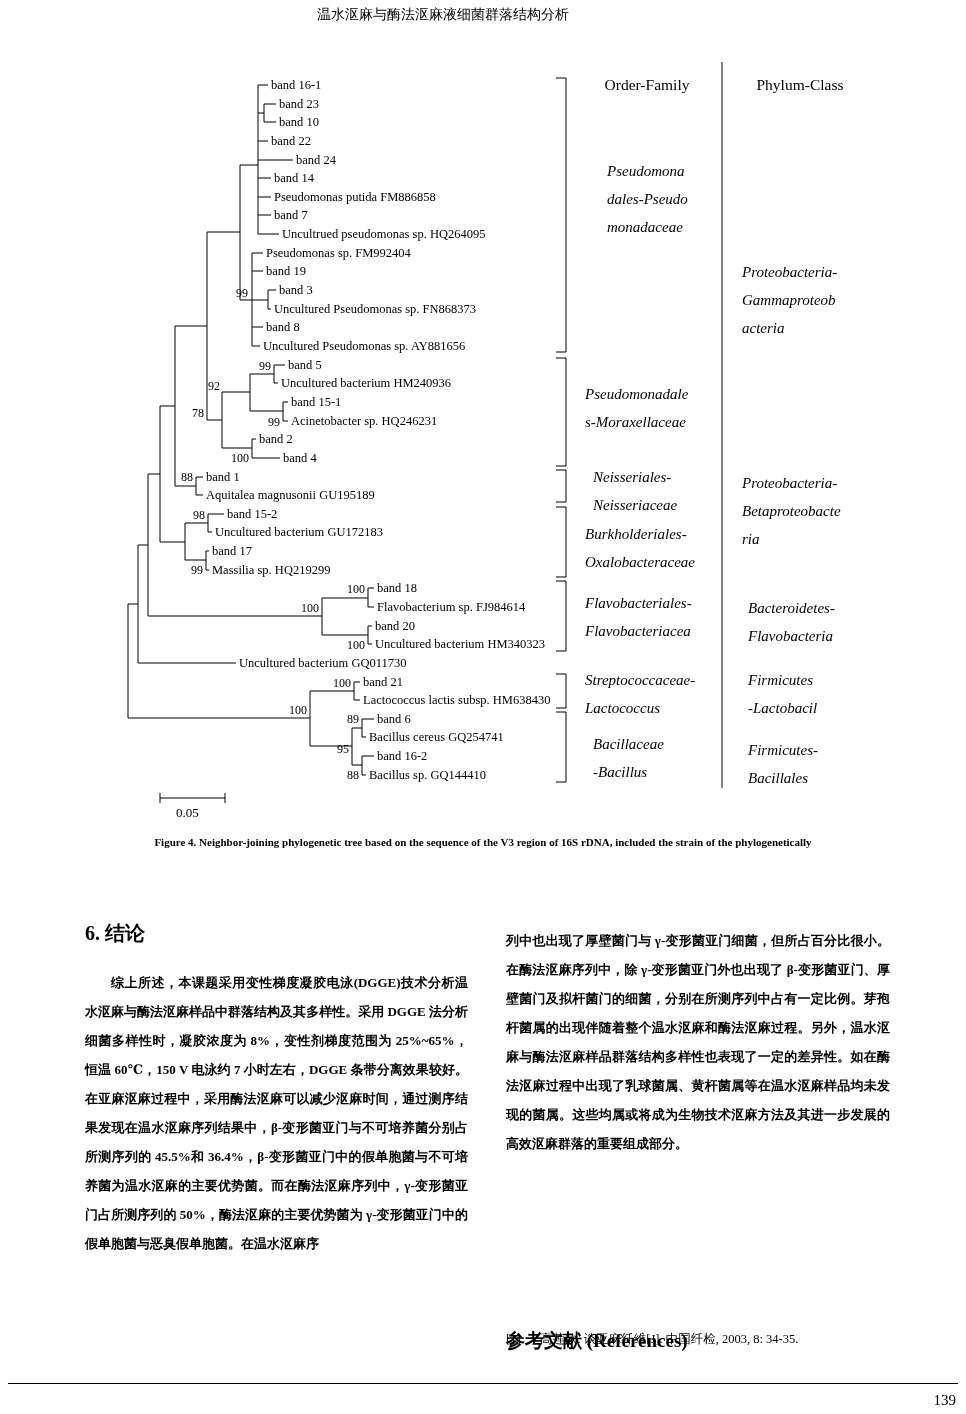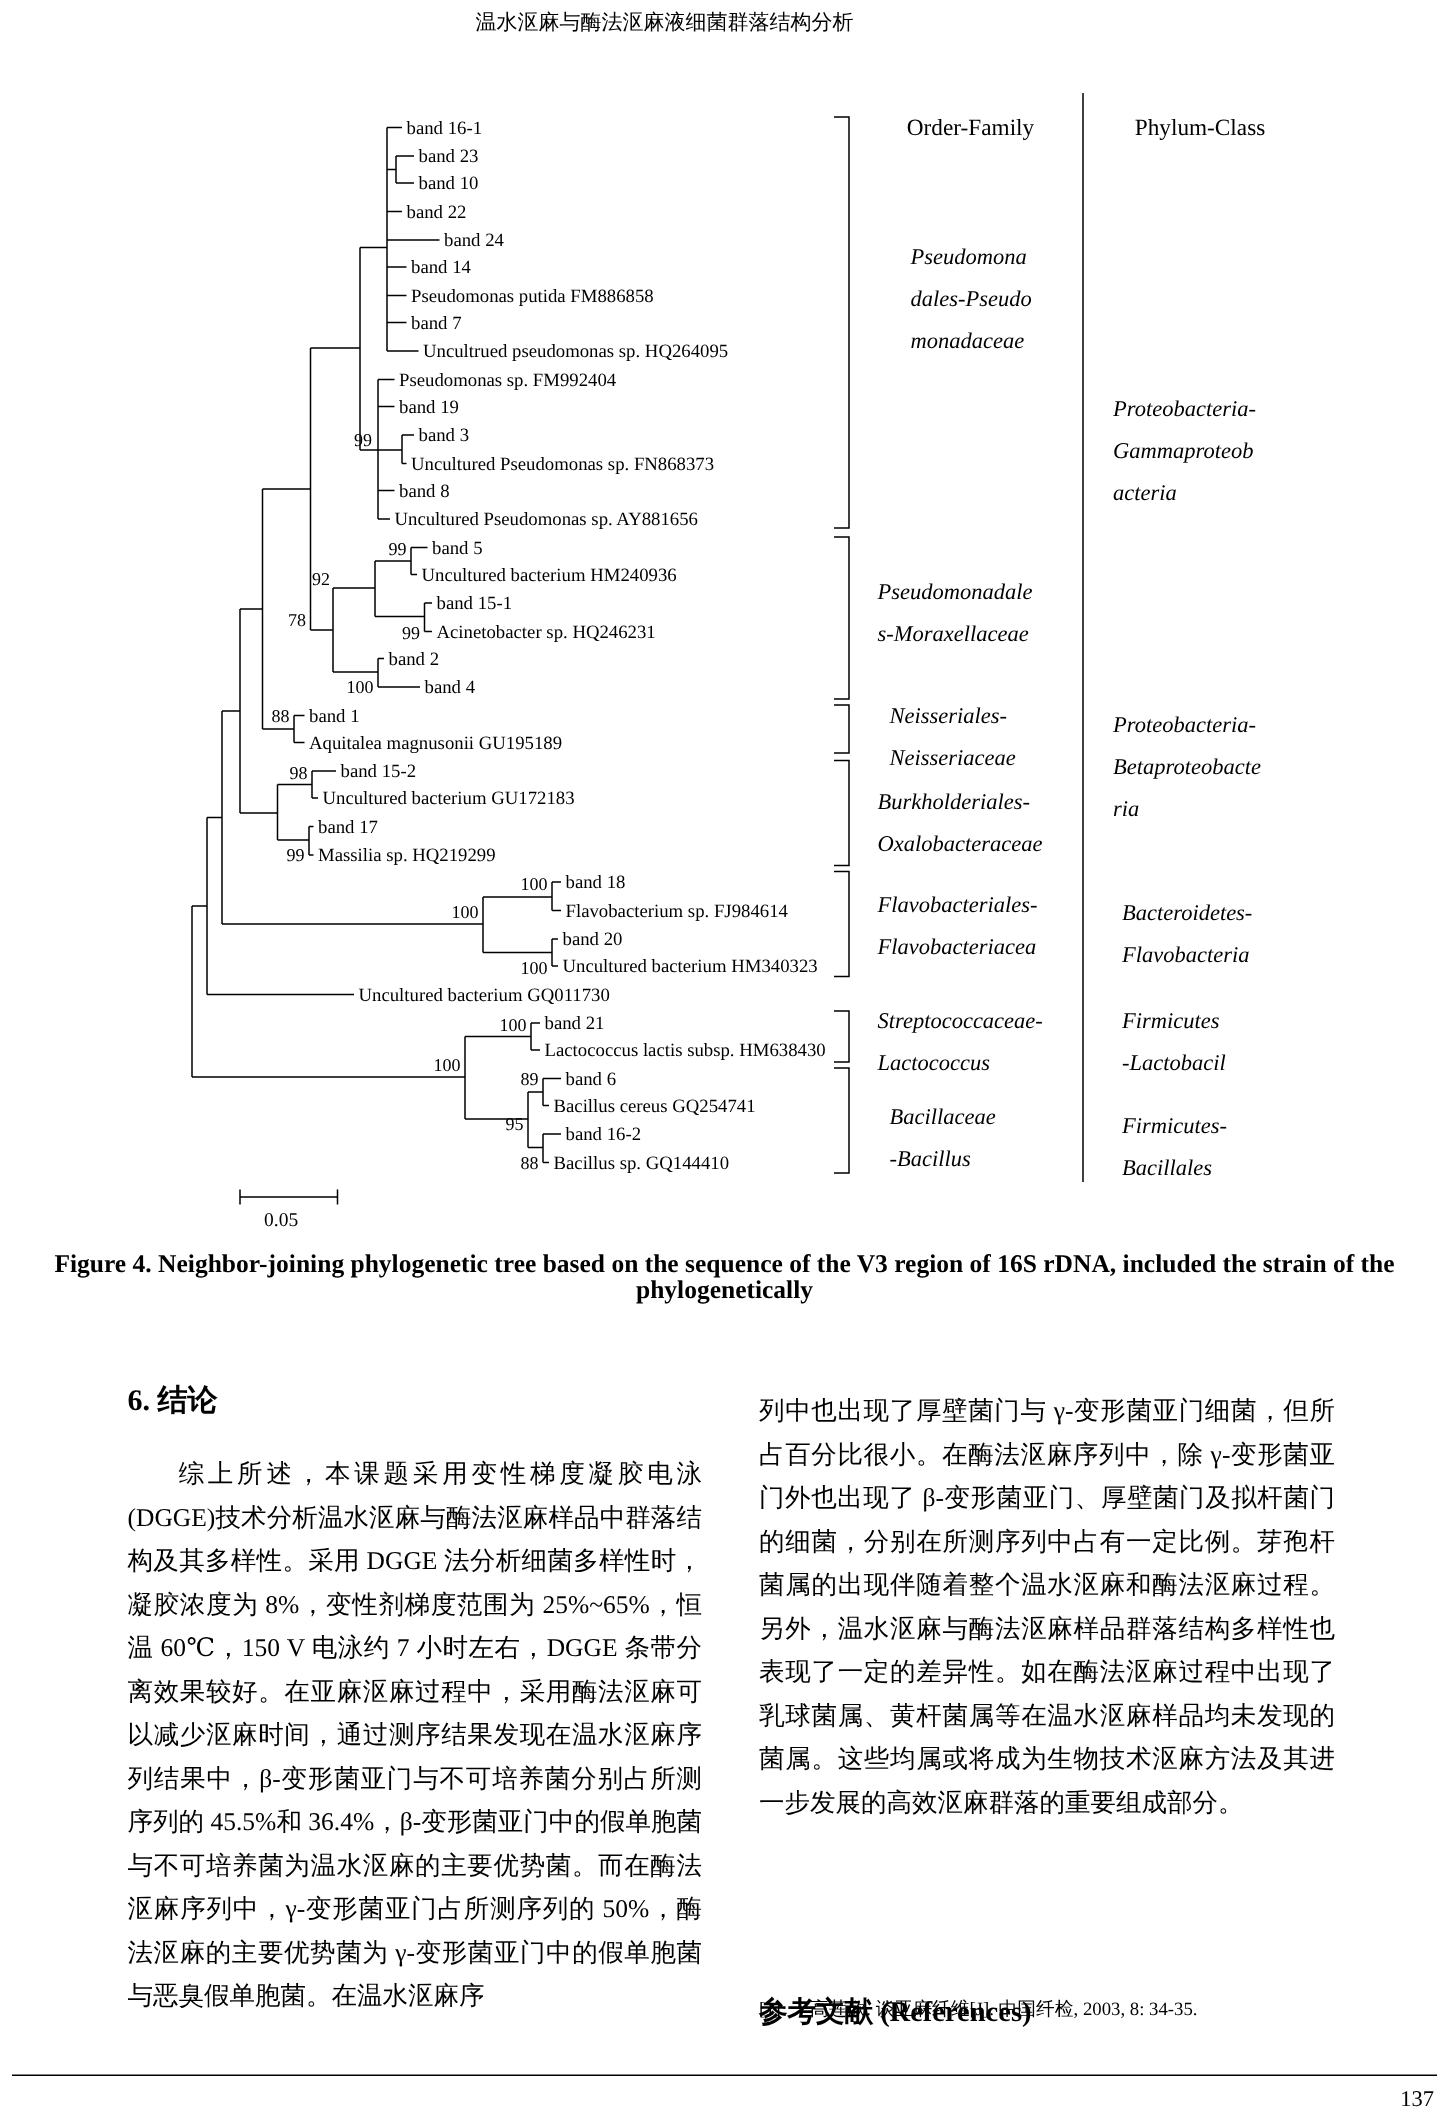--- a/index.html
+++ b/index.html
@@ -10,24 +10,24 @@
   .abs{position:absolute;}
   .header-title{top:6px;left:0;width:886px;text-align:center;font-size:14px;}
   svg.figure{position:absolute;top:0;left:0;}
   svg .br{fill:none;stroke:#000;stroke-width:1;}
   svg text{fill:#000;font-family:"Liberation Serif","DejaVu Serif",serif;}
   svg .tl{font-size:12.5px;}
   svg .bs{font-size:12px;text-anchor:end;}
   svg .gl{font-size:15px;font-style:italic;}
   svg .hd{font-size:15.5px;text-anchor:middle;}
   svg .sc{font-size:13px;}
-  .caption{top:834px;left:30px;width:906px;text-align:center;font-weight:bold;font-size:17px;line-height:17px;}
+  .caption{top:834px;left:30px;width:906px;text-align:center;font-weight:bold;font-size:11px;line-height:17px;}
   .caption .zh{margin-top:2px;}
   .section-heading{top:920px;left:85px;font-size:20px;font-weight:bold;}
-  .col{font-size:17px;line-height:29px;text-align:justify;}
+  .col{font-size:13px;line-height:29px;text-align:justify;font-weight:bold;}
   .col-left{top:968px;left:85px;width:383px;}
   .col-left p{margin:0;text-indent:2em;}
   .col-right{top:926px;left:506px;width:384px;}
   .col-right p{margin:0;}
   .refs-heading{top:1328px;left:506px;font-size:19px;font-weight:bold;}
   .ref-item{top:1330px;left:506px;width:384px;font-size:12.5px;display:flex;gap:12px;line-height:18px;}
   .ref-num{flex:0 0 22px;}
   .footer-rule{top:1383px;left:8px;width:950px;border-top:1px solid #000;height:0;}
   .footer-left{top:1448px;left:8px;font-size:12px;}
   .footer-right{top:1392px;right:10px;font-size:15px;}
@@ -166,13 +166,13 @@
 </div>
 
 <div class="abs refs-heading">参考文献  (References)</div>
 <div class="abs ref-item">
   <span class="ref-num">[1]</span>
   <span>高莲欣. 谈亚麻纤维[J]. 中国纤检, 2003, 8: 34-35.</span>
 </div>
 
 <div class="abs footer-rule"></div>
 <div class="abs footer-left">Copyright © 2012 Hanspub</div>
-<div class="abs footer-right">137</div>
+<div class="abs footer-right">139</div>
 
 </body></html>

